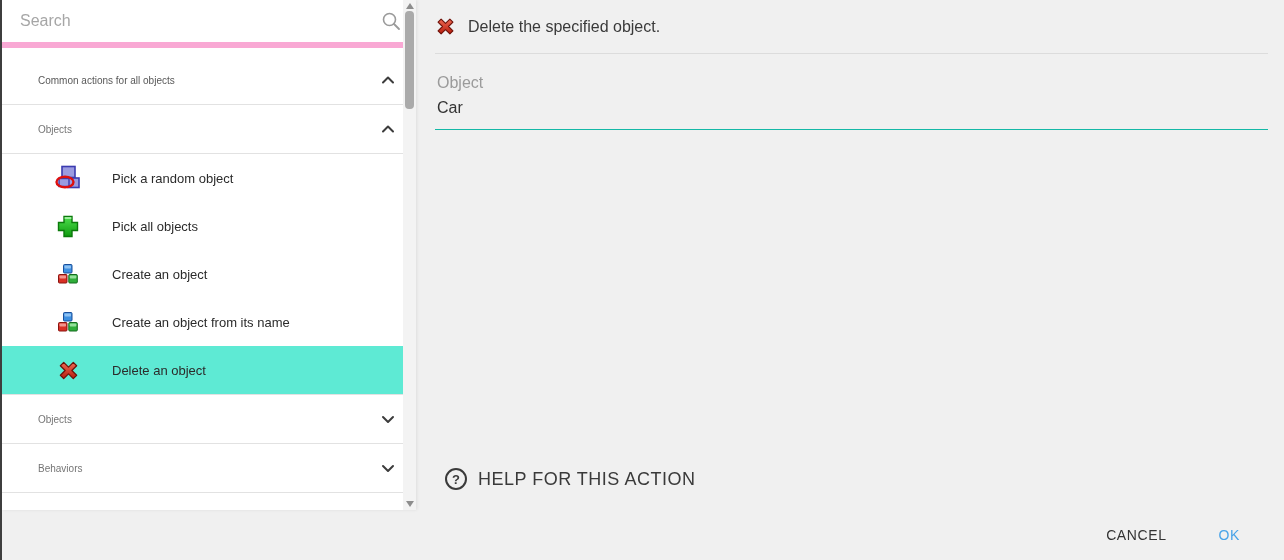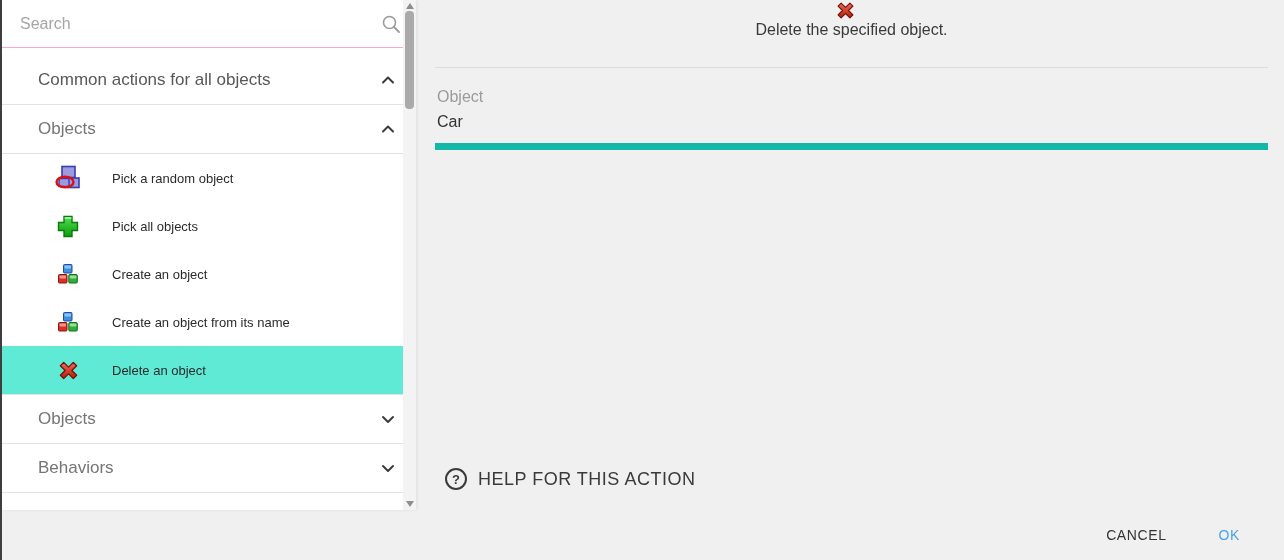--- a/index.html
+++ b/index.html
@@ -15,33 +15,33 @@
     background:#3e3e3e; z-index:50;
   }
   
   .sidebar {
     position:absolute; left:2px; top:0; width:414px; height:510px;
     background:#ffffff; overflow:hidden; z-index:2;
     box-shadow:1px 0 3px rgba(0,0,0,0.08);
   }
   .search-row {
     height:48px; display:flex; align-items:center;
-    border-bottom:1px solid #f9a8d4; padding:0 14px 0 18px;
+    border-bottom:6px solid #f9a8d4; padding:0 14px 0 18px;
   }
   .search-row input {
     flex:1; border:none; outline:none; font-size:16px;
     font-family:"Liberation Sans", sans-serif; color:#333; background:transparent;
   }
   .search-row input::placeholder { color:#a6a6a6; }
   .list { padding-top:8px; }
   .section-header {
     height:48px; display:flex; align-items:center;
     padding:0 16px 0 36px; cursor:pointer; background:#fff;
   }
-  .section-header .sh-label { flex:1; font-size:17px; color:#757575; }
+  .section-header .sh-label { flex:1; font-size:10px; color:#757575; }
   .section-header.primary .sh-label { color:#585858; }
   .divider { height:1px; background:#e2e2e2; width:100%; }
   .action-item {
     height:48px; display:flex; align-items:center; padding:0 16px;
   }
   .action-item.selected { background:#5eead4; }
   .action-item .item-icon {
     width:26px; height:26px; margin-left:37px; margin-right:31px;
     display:flex; align-items:center; justify-content:center; flex:0 0 auto;
   }
@@ -68,32 +68,31 @@
   .sb-thumb {
     position:absolute; top:11px; left:2px; width:9px; height:98px;
     background:#aaaaaa; border-radius:4px;
   }
   
   .main {
     position:absolute; left:416px; top:0; right:0; height:510px;
     background:#f0f0f0;
   }
   .main-header {
-    height:68px; display:flex; align-items:center; padding-left:21px;
+    height:54px; display:flex; align-items:center; padding-left:21px;
     border-bottom:1px solid #dcdcdc; margin-right:16px; margin-left:19px;
     padding-left:0;
-    flex-direction:column;
   }
   .main-header .title-icon { width:21px; height:21px; margin-right:12px; flex:0 0 auto; }
   .main-title { font-size:16px; color:#3a3a3a; }
   .field-block { margin:20px 16px 0 19px; }
   .field-label { font-size:16px; color:#9b9b9b; margin-left:2px; }
   .field-value {
     font-size:16px; color:#333; padding:7px 2px 12px 2px;
-    border-bottom:7px solid #14b8a6;
+    border-bottom:1px solid #14b8a6;
   }
   .help-button {
     position:absolute; left:13px; bottom:13px; height:36px;
     display:flex; align-items:center; padding:0 16px; cursor:pointer;
     border-radius:2px;
   }
   .help-icon { width:22px; height:22px; margin-right:11px; flex:0 0 auto;
     border:2px solid #3a3a3a; border-radius:50%;
     display:flex; align-items:center; justify-content:center;
     font-size:13px; font-weight:bold; color:#3a3a3a;

